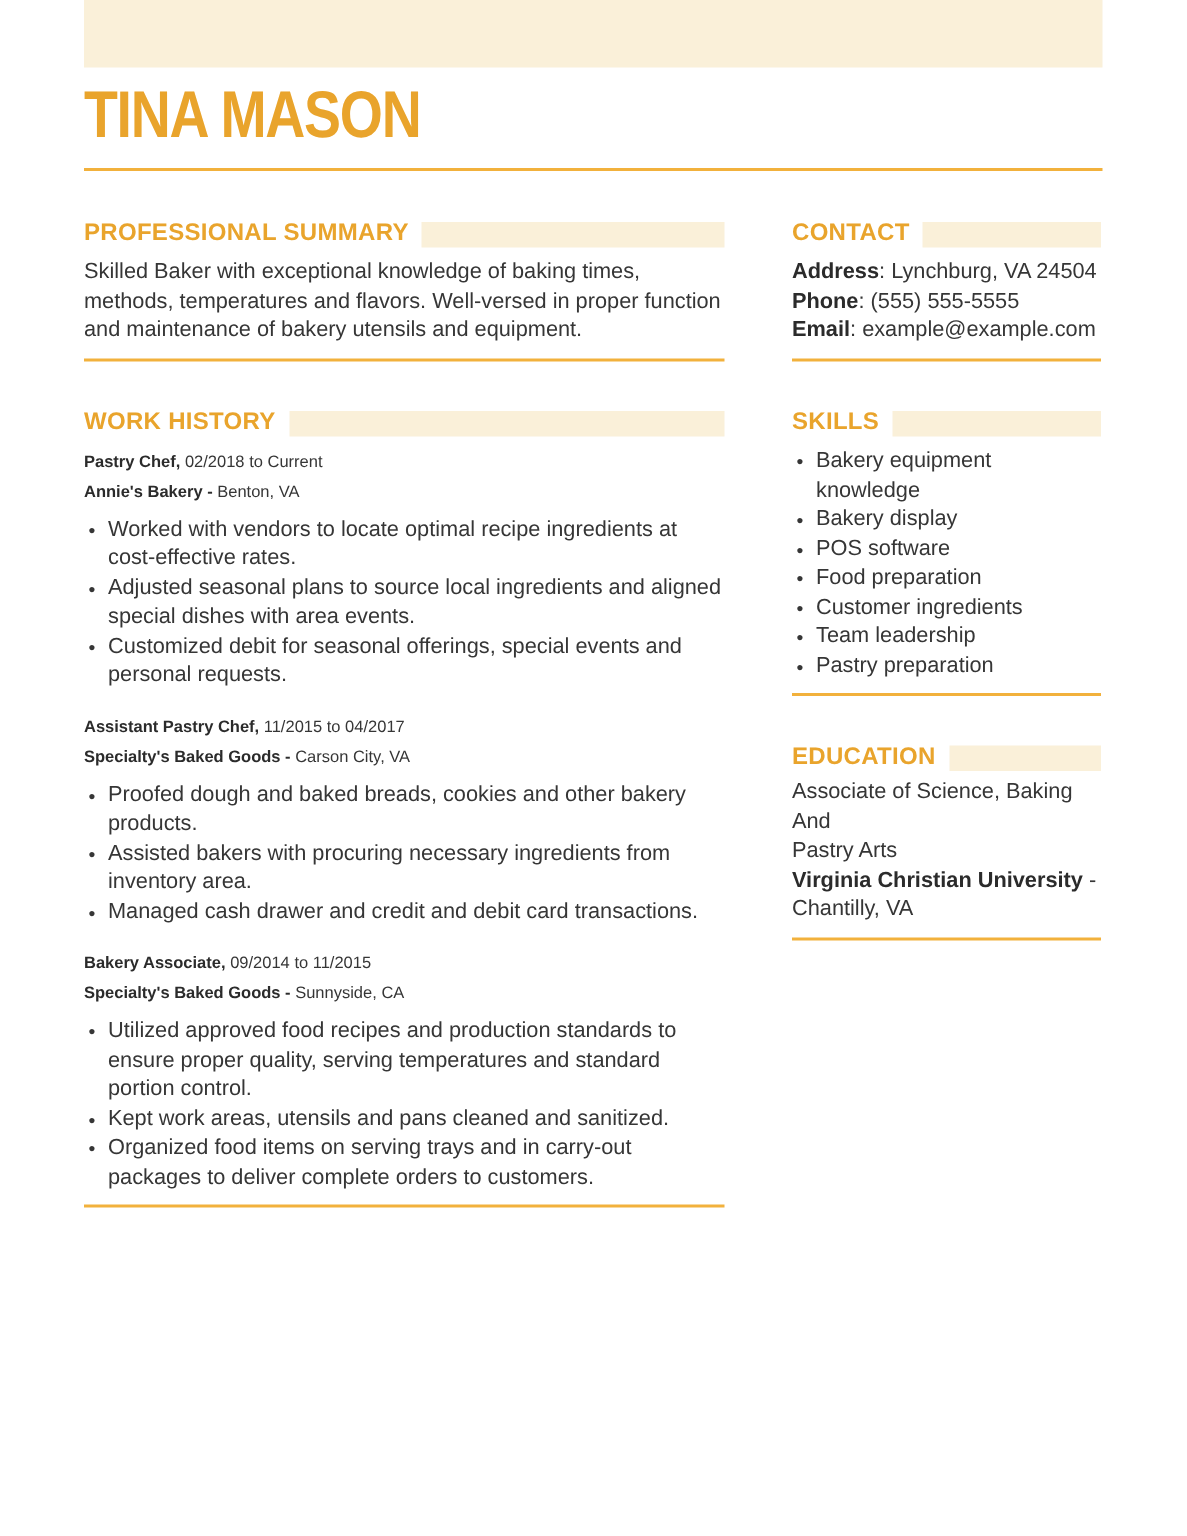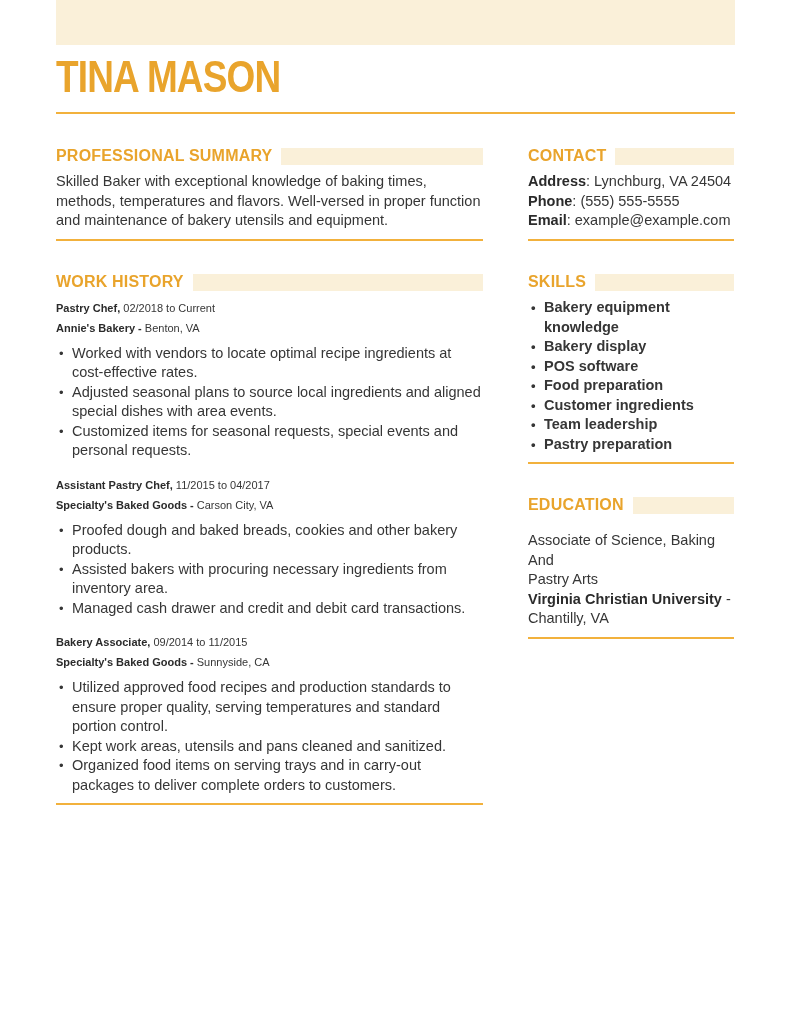--- a/index.html
+++ b/index.html
@@ -47,22 +47,22 @@
   .bullet-item{
     position:relative;font-size:14.5px;line-height:19.5px;
     padding-left:16px;
   }
   .bullet-item::before{
     content:"\2022";position:absolute;left:3px;top:0;
     color:var(--body);font-size:13px;
   }
   .contact-list{margin-top:7px;}
   .contact-line{font-size:14.5px;line-height:19.7px;}
-  .skill-list{margin-top:7px;font-weight:bold;}
-  .edu-block{margin-top:17px;font-size:14.5px;line-height:19.5px;}
+  .skill-list{margin-top:7px;}
+  .edu-block{margin-top:5px;font-size:14.5px;line-height:19.5px;}
 </style>
 </head>
 <body>
 
 <div class="banner"></div>
 <h1 class="name-title">TINA MASON</h1>
 <hr class="title-rule">
 
 <div class="content">
 
@@ -87,21 +87,21 @@
           <b>Pastry Chef,</b>
           <span>02/2018 to Current</span>
         </div>
         <div class="job-line">
           <b>Annie's Bakery -</b>
           <span>Benton, VA</span>
         </div>
         <div class="bullets">
           <div class="bullet-item">Worked with vendors to locate optimal recipe ingredients at cost-effective rates.</div>
           <div class="bullet-item">Adjusted seasonal plans to source local ingredients and aligned special dishes with area events.</div>
-          <div class="bullet-item">Customized items for seasonal requests, special events and personal requests.</div>
+          <div class="bullet-item">Customized debit for seasonal offerings, special events and personal requests.</div>
         </div>
       </div>
 
       <div class="job">
         <div class="job-line">
           <b>Assistant Pastry Chef,</b>
           <span>11/2015 to 04/2017</span>
         </div>
         <div class="job-line">
           <b>Specialty's Baked Goods -</b>

